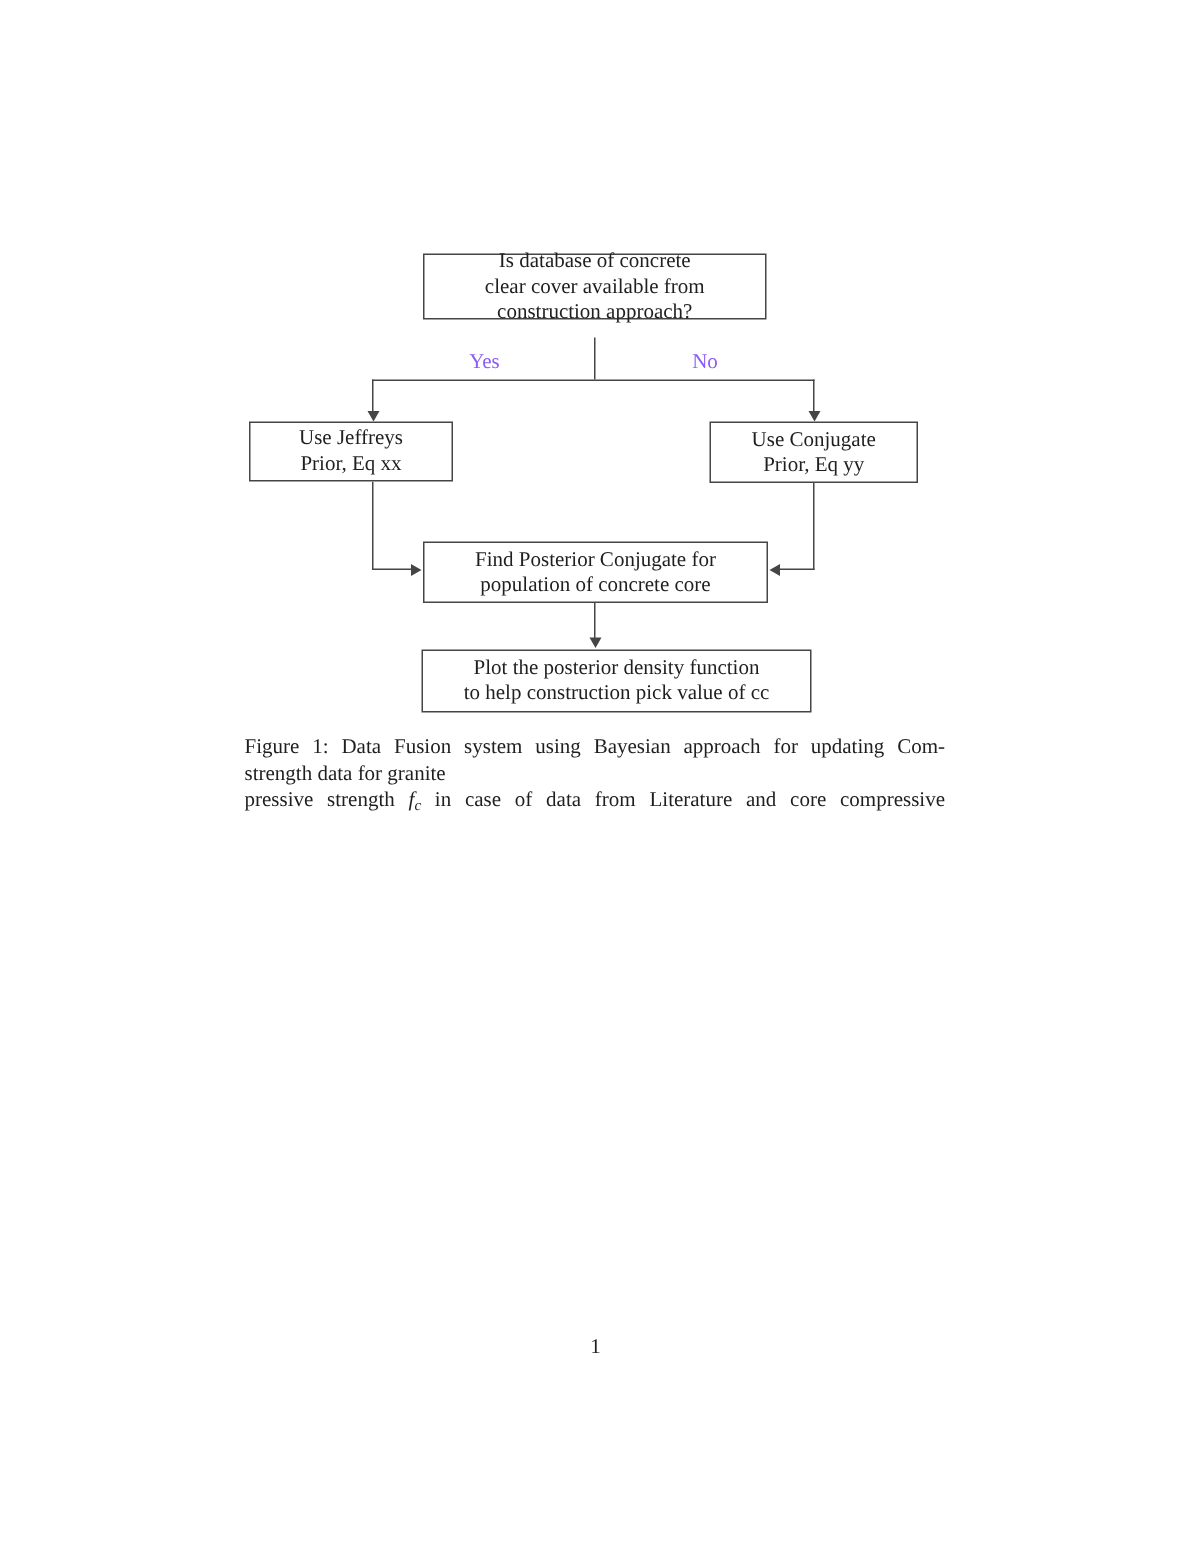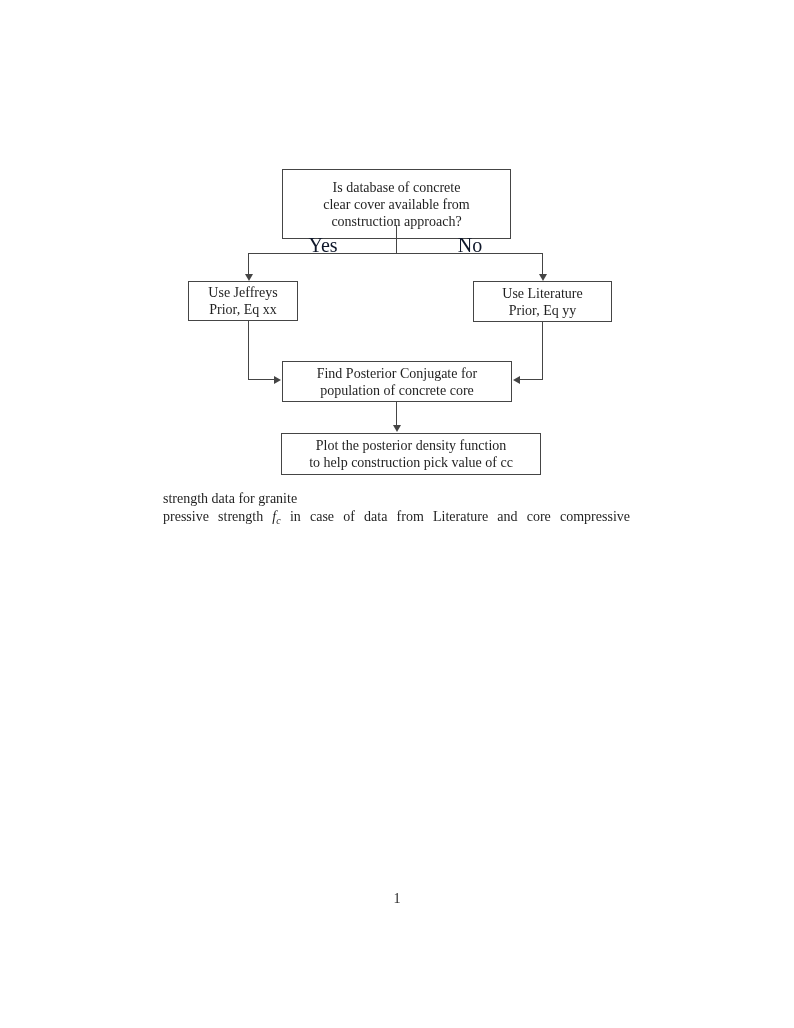--- a/index.html
+++ b/index.html
@@ -24,22 +24,22 @@
     background: #ffffff;
     display: flex;
     flex-direction: column;
     align-items: center;
     justify-content: center;
     text-align: center;
     font-size: 14px;
     line-height: 17px;
     color: #1f1f1f;
   }
-  .box-decision  { left: 282px; top: 169px; width: 229px; height: 70px; }
-  .box-jeffreys  { left: 188px; top: 281px; width: 110px; height: 40px; text-align: center; }
+  .box-decision  { left: 282px; top: 169px; width: 229px; height: 44px; }
+  .box-jeffreys  { left: 166px; top: 281px; width: 136px; height: 40px; text-align: center; }
   .box-conjugate { left: 473px; top: 281px; width: 139px; height: 41px; }
   .box-posterior { left: 282px; top: 361px; width: 230px; height: 41px; }
   .box-plot      { left: 281px; top: 433px; width: 260px; height: 42px; }
 
   .fline {
     position: absolute;
     background: #454545;
   }
   .stem-top   { left: 396px; top: 225px; width: 1px;  height: 28px; }
   .branch-h   { left: 248px; top: 253px; width: 295px; height: 1px; }
@@ -75,22 +75,22 @@
   .a-down-r { left: 539px; top: 274px; }
   .a-right  { left: 274px; top: 376px; }
   .a-left   { left: 513px; top: 376px; }
   .a-down-m { left: 393px; top: 425px; }
 
   .branch-label {
     position: absolute;
     top: 234px;
     width: 46px;
     text-align: center;
-    font-size: 20px;
-    color: #0f172a;
+    font-size: 14px;
+    color: #8b5cf6;
   }
   .label-yes { left: 300px; }
   .label-no  { left: 447px; }
 
   
   .caption {
     position: absolute;
     left: 163px;
     top: 490px;
     width: 467px;
@@ -155,36 +155,37 @@
 
     <div class="branch-label label-yes">Yes</div>
     <div class="branch-label label-no">No</div>
 
     <div class="box box-jeffreys">
       <div>Use Jeffreys</div>
       <div>Prior, Eq xx</div>
     </div>
 
     <div class="box box-conjugate">
-      <div>Use Literature</div>
+      <div>Use Conjugate</div>
       <div>Prior, Eq yy</div>
     </div>
 
     <div class="box box-posterior">
       <div>Find Posterior Conjugate for</div>
       <div>population of concrete core</div>
     </div>
 
     <div class="box box-plot">
       <div>Plot the posterior density function</div>
       <div>to help construction pick value of cc</div>
     </div>
 
   </div>
 
   <div class="caption">
+    <div class="cap-line cap-just">Figure 1: Data Fusion system using Bayesian approach for updating Com-</div>
     <div class="cap-line">strength data for granite</div>
     <div class="cap-line cap-just"><span>pressive strength </span><span class="math-f"><span>f</span><sub>c</sub></span><span> in case of data from Literature and core compressive</span></div>
   </div>
 
   <div class="page-number">1</div>
 
 </div>
 
 </body></html>

